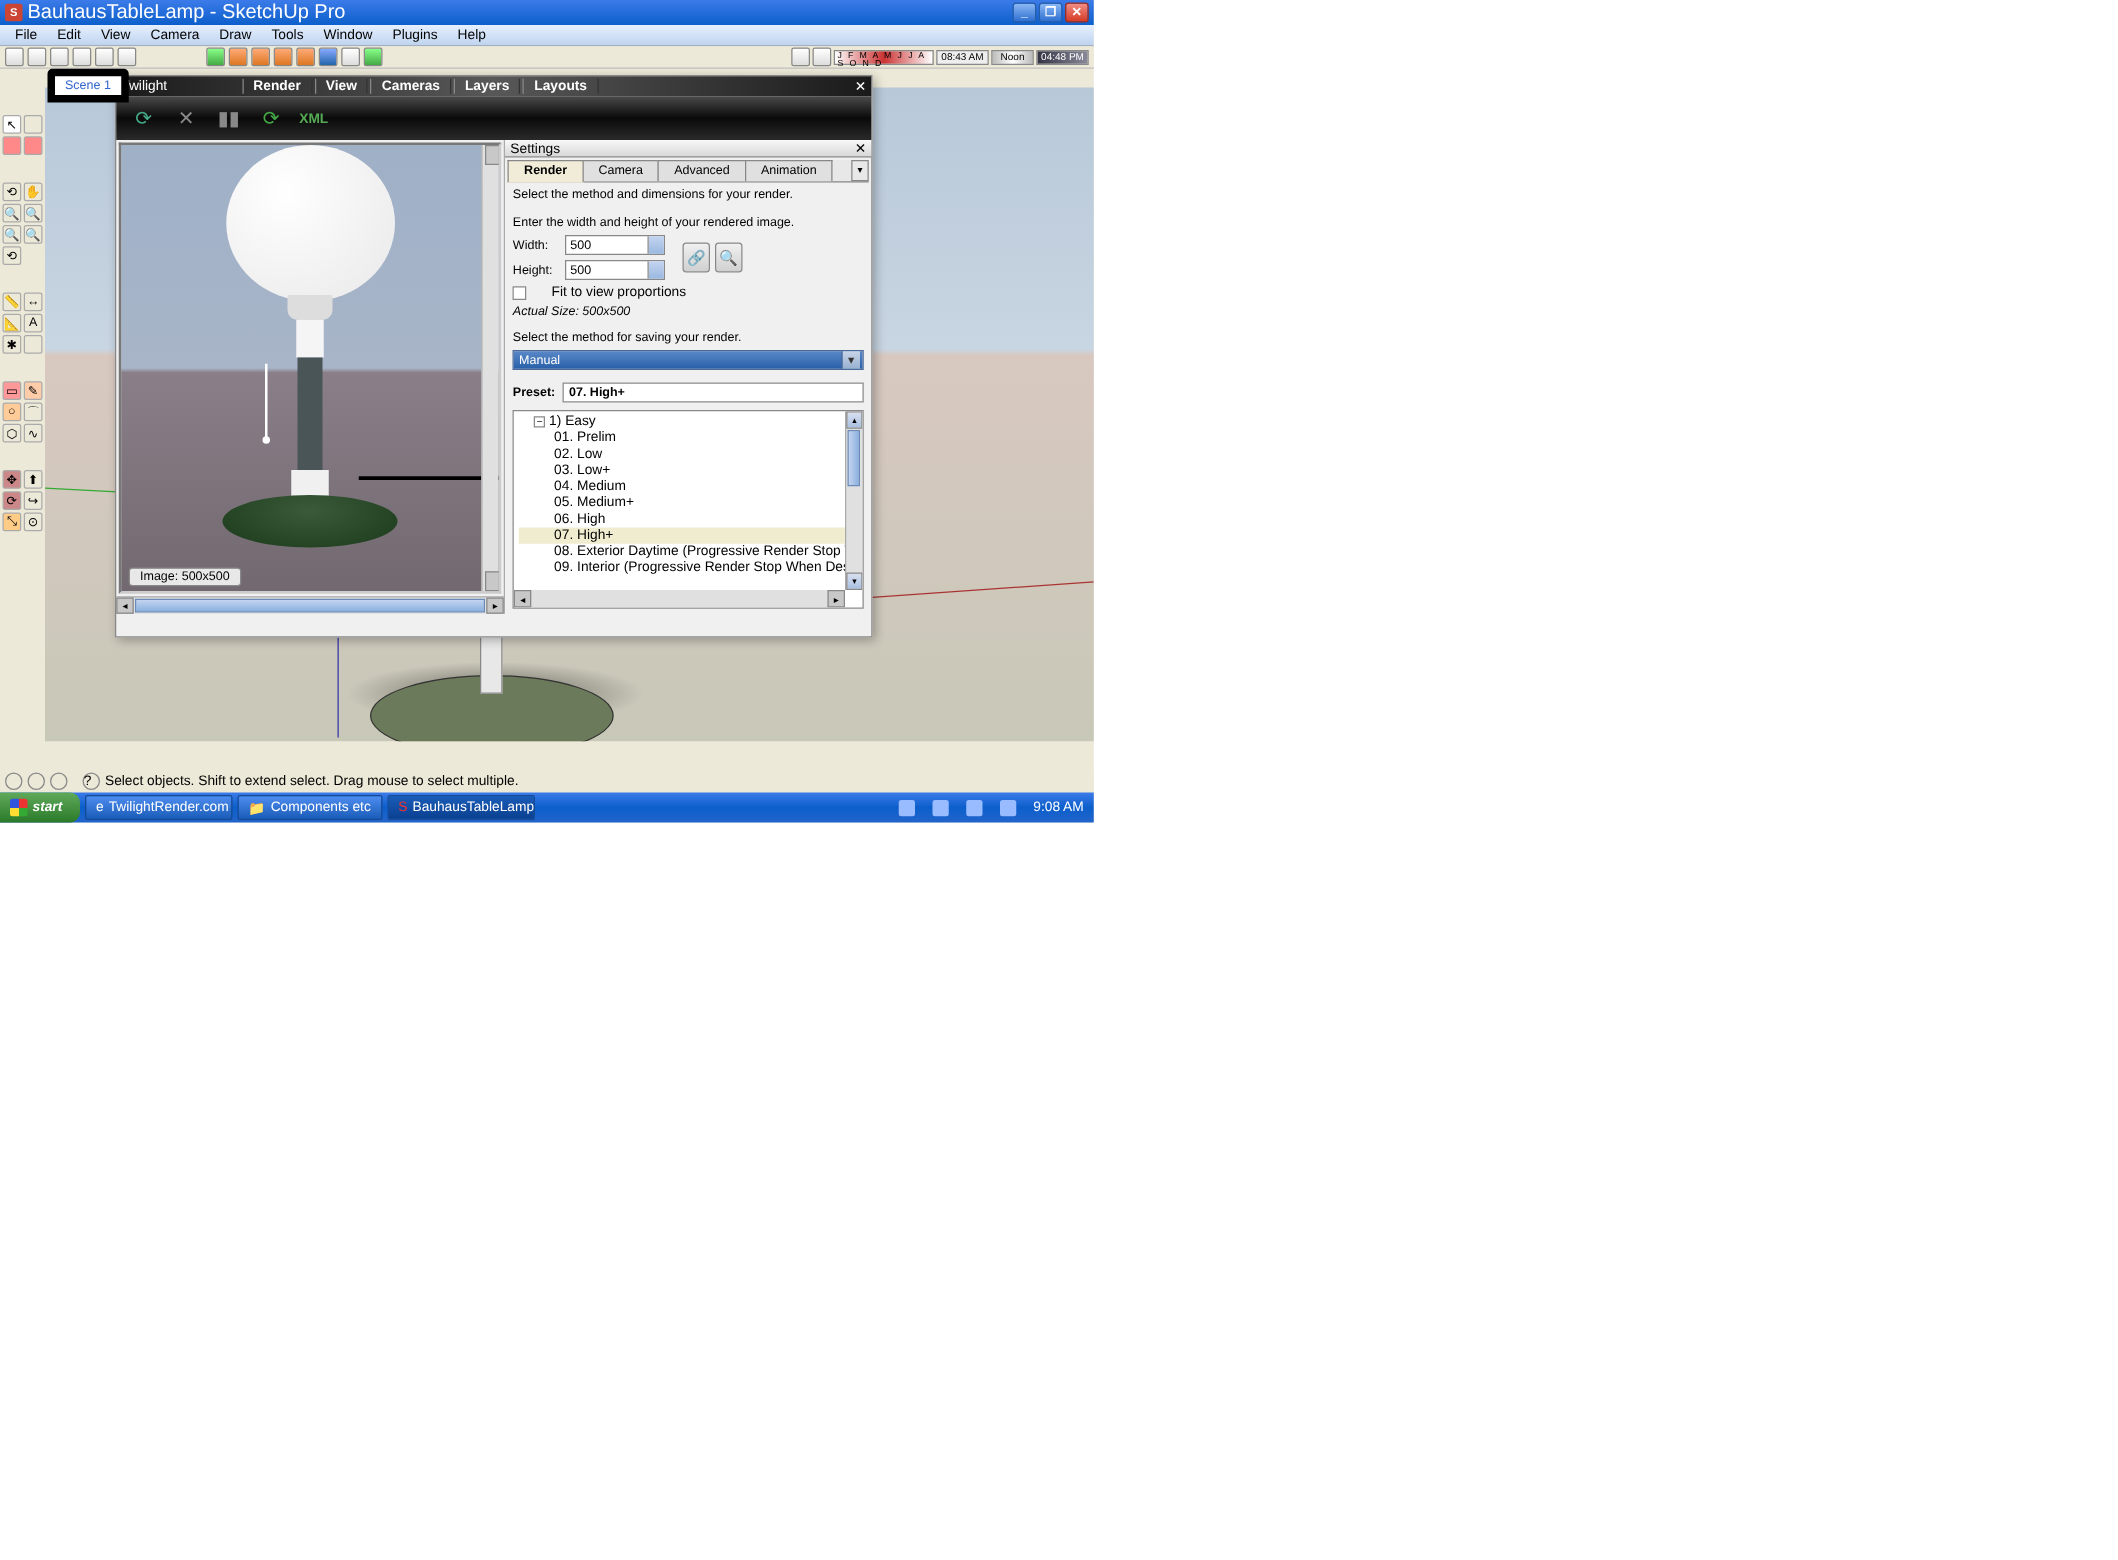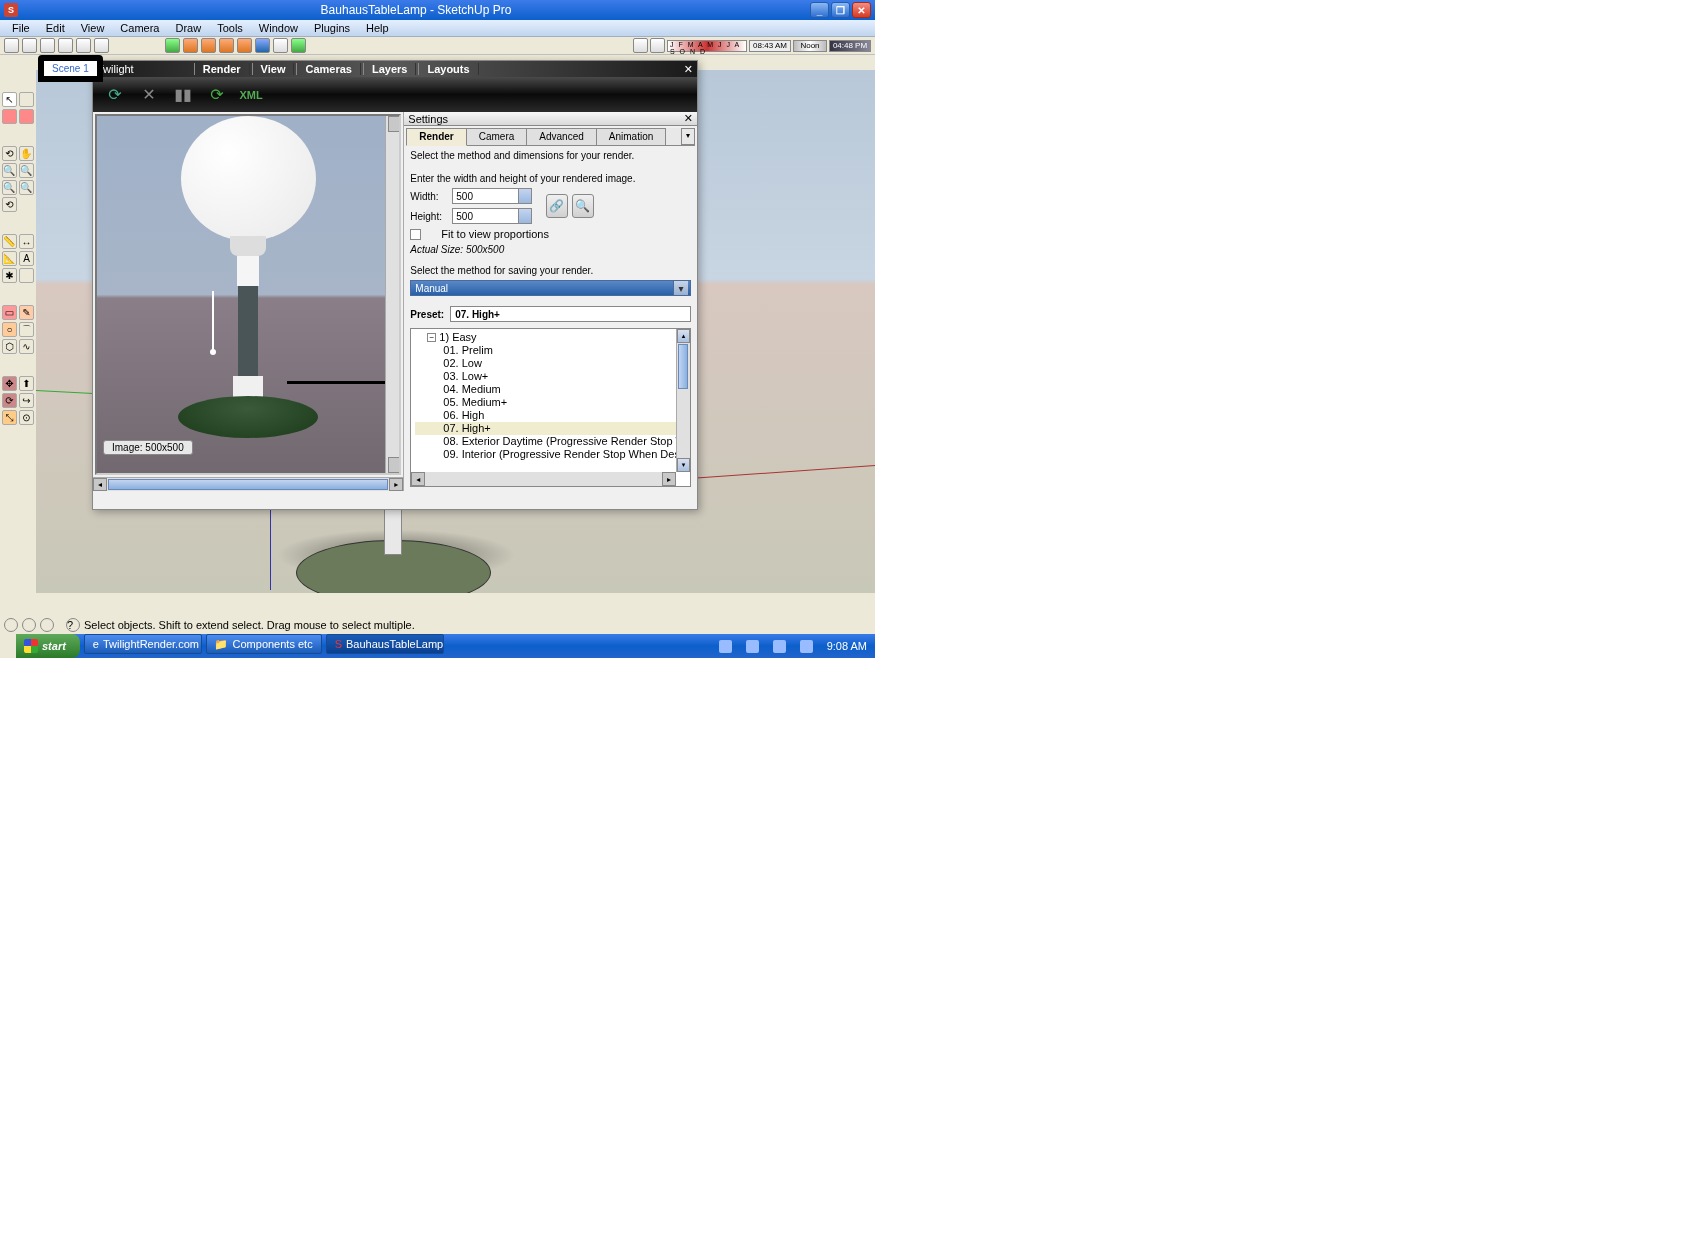--- a/index.html
+++ b/index.html
@@ -1,20 +1,20 @@
 <!DOCTYPE html>
 <html><head>
 <meta charset="utf-8">
 <style>
 * { margin: 0; padding: 0; box-sizing: border-box; font-family: Tahoma, sans-serif; font-size: 11px; }
 body { background: #fff; width: 1694px; height: 1248px; overflow: hidden; }
 .app-window { position: absolute; top: 0; left: 0; width: 875px; height: 658px; background: #ece9d8; }
 .titlebar { height: 20px; background: linear-gradient(to bottom, #3b7be9, #0c5fcb); display: flex; align-items: center; padding: 0 4px; color: #fff; }
 .titlebar-icon { width: 14px; height: 14px; background: #c43; margin-right: 4px; border-radius: 2px; display:flex;align-items:center;justify-content:center;font-size:9px;font-weight:bold;}
-.titlebar-title { flex: 1; font-size: 12px; text-align: center; }
+.titlebar-title { flex: 1; font-size: 16px; }
 .titlebar-btns { display: flex; gap: 2px; }
 .titlebar-btn { width: 19px; height: 16px; background: linear-gradient(to bottom, #8bb8f4, #2d6fd1); border: 1px solid #275da7; border-radius: 3px; display:flex;align-items:center;justify-content:center;color:#fff;font-size:10px;font-weight:bold;}
 .titlebar-btn.close { background: linear-gradient(to bottom, #f38d84, #d43b24); border-color:#a52a1a;}
 .menubar { height: 17px; background: linear-gradient(to bottom, #e5f0ff, #c0d4ee); display: flex; align-items: center; padding: 0 4px; border-bottom: 1px solid #a0b0c0; }
 .menubar-item { padding: 0 8px; font-size: 11px; color: #000; }
 .toolbar-row { height: 18px; background: #ece9d8; display: flex; align-items: center; padding: 0 4px; gap: 16px; border-bottom: 1px solid #c0c0c0; position:relative;}
 .toolbar-group { display: flex; align-items: center; gap: 3px; }
 .toolbar-icon { width: 15px; height: 15px; background: linear-gradient(to bottom, #fff, #ddd); border: 1px solid #888; border-radius: 2px; }
 .toolbar-icon.green { background: linear-gradient(to bottom,#8f8,#4a4); }
 .toolbar-icon.orange { background: linear-gradient(to bottom,#fa7,#d72); }
@@ -40,21 +40,21 @@
 .lamp-post { position:absolute; left:88px; top:-30px; width:18px; height:95px; background:#e8e8e8; border:1px solid #888;}
 .ground-line-g { position:absolute; top:320px; left:0; width:245px; height:1px; background:#3a3; transform-origin:left; transform:rotate(3deg);}
 .ground-line-r { position:absolute; top:395px; right:0; width:430px; height:1px; background:#a33; transform-origin:right; transform:rotate(-4deg);}
 .ground-line-b { position:absolute; top:320px; left:234px; width:1px; height:200px; background:#33a;}
 .measurements-bar { position:absolute; bottom:37px; left:0; right:0; height:18px; background:#ece9d8; border-top:1px solid #aaa; display:flex; align-items:center;}
 .meas-label { padding:0 6px; background:#eee; height:100%; display:flex;align-items:center; border-right:1px solid #aaa;}
 .meas-input { width:108px; height:14px; border:1px inset #aaa; background:#fff; margin-left:2px;}
 .status-bar { position:absolute; bottom:24px; left:0; right:0; height:18px; background:#ece9d8; display:flex; align-items:center; gap:4px; padding:0 4px;}
 .status-circle { width:14px;height:14px;border:1px solid #888;border-radius:50%;}
 .status-text { font-size:11px; }
-.taskbar { position:absolute; bottom:0; left:16px; right:0; height:24px; background:linear-gradient(to bottom,#3b7be9,#0c5fcb,#2264cb); display:flex; }
+.taskbar { position:absolute; bottom:0; left:0; right:0; height:24px; background:linear-gradient(to bottom,#3b7be9,#0c5fcb,#2264cb); display:flex; align-items:center;}
 .start-btn { height:100%; padding:0 14px 0 8px; background:linear-gradient(to bottom,#5faa5a,#2a7a2a); color:#fff; font-style:italic; font-weight:bold; font-size:12px; display:flex;align-items:center;gap:4px; border-radius:0 8px 8px 0;}
 .start-logo {width:14px;height:14px;background:conic-gradient(#e33 0 25%,#3a3 0 50%,#fd3 0 75%,#35d 0);border-radius:2px;}
 .task-btn { height:20px; padding:0 8px; margin-left:4px; background:linear-gradient(to bottom,#4e8df0,#1a5cb8); color:#fff; border:1px solid #154a95; border-radius:2px; display:flex;align-items:center;gap:4px; font-size:10px; max-width:118px;overflow:hidden;white-space:nowrap;}
 .task-btn.active { background:linear-gradient(to bottom,#1a5cb8,#0a4090);}
 .tray { margin-left:auto; display:flex; align-items:center; gap:14px; padding:0 8px; color:#fff; font-size:10px;}
 .tray-icon{width:13px;height:13px;background:#9bf;border-radius:2px;}
 
 
 .render-window { position:absolute; top:60px; left:92px; width:606px; height:450px; background:#f0f0f0; border:1px solid #888; box-shadow:2px 2px 8px rgba(0,0,0,0.3);}
 .rw-titlebar { height:16px; background:linear-gradient(to right,#1a1a1a,#585858,#1a1a1a); display:flex; align-items:center; padding:0 4px; color:#fff;}
@@ -72,21 +72,21 @@
 .lamp-render { position:absolute; left:50%; top:45%; transform:translate(-50%,-50%);}
 .lamp-globe { width:135px;height:125px;background:radial-gradient(circle at 35% 30%,#fff,#e8e8e8);border-radius:50%;margin:0 auto;}
 .lamp-neck { width:36px;height:20px;background:#ddd;margin:-5px auto 0;border-radius:0 0 8px 8px;}
 .lamp-stem1 { width:22px;height:30px;background:#f5f5f5;margin:0 auto;}
 .lamp-stem2 { width:20px;height:90px;background:#4a5558;margin:0 auto;}
 .lamp-stem3 { width:30px;height:28px;background:#f0f0f0;margin:0 auto;}
 .lamp-rbase { width:140px;height:42px;background:radial-gradient(ellipse at 50% 30%,#3a5a3a,#1a3a1a);border-radius:50%;margin:-8px auto 0;}
 .lamp-cord { position:absolute;top:265px;left:190px;width:135px;height:3px;background:#000;}
 .lamp-pull { position:absolute;top:175px;left:115px;width:2px;height:60px;background:#fff;}
 .lamp-pull::after{content:'';position:absolute;bottom:-4px;left:-2px;width:6px;height:6px;background:#fff;border-radius:50%;}
-.rw-image-badge { position:absolute; bottom:18px; left:6px; padding:1px 8px; background:#e8e8e8; border:1px solid #888; border-radius:3px; font-size:10px;}
+.rw-image-badge { position:absolute; bottom:4px; left:6px; padding:1px 8px; background:#e8e8e8; border:1px solid #888; border-radius:3px; font-size:10px;}
 .rw-scrollbar-v { position:absolute;right:0;top:0;bottom:0;width:14px;background:#e0e0e0;border-left:1px solid #aaa;}
 .rw-scrollbar-v::before,.rw-scrollbar-v::after{content:'';position:absolute;left:2px;width:10px;height:14px;background:#c8c8c8;border:1px solid #888;}
 .rw-scrollbar-v::before{top:0;} .rw-scrollbar-v::after{bottom:0;}
 .rw-h-scroll { height:14px; background:#e0e0e0; border-top:1px solid #aaa; display:flex;}
 .rw-h-arrow { width:14px;height:100%;background:#c8c8c8;border:1px solid #888;display:flex;align-items:center;justify-content:center;font-size:8px;}
 .rw-h-thumb { flex:1;margin:1px;background:linear-gradient(to bottom,#c4d4f0,#8ab0e0);border:1px solid #6a8ab8;}
 .rw-settings { flex:1; display:flex; flex-direction:column;}
 .rw-settings-title { height:14px; background:linear-gradient(to bottom,#f8f8f8,#d8d8d8); border-bottom:1px solid #888; display:flex; align-items:center; padding:0 4px; font-size:10px;}
 .rw-settings-title .x { margin-left:auto; font-size:11px; cursor:pointer;}
 .rw-tabs { display:flex; height:18px; border-bottom:1px solid #888; background:#e8e8e8; margin:2px 2px 0;}

